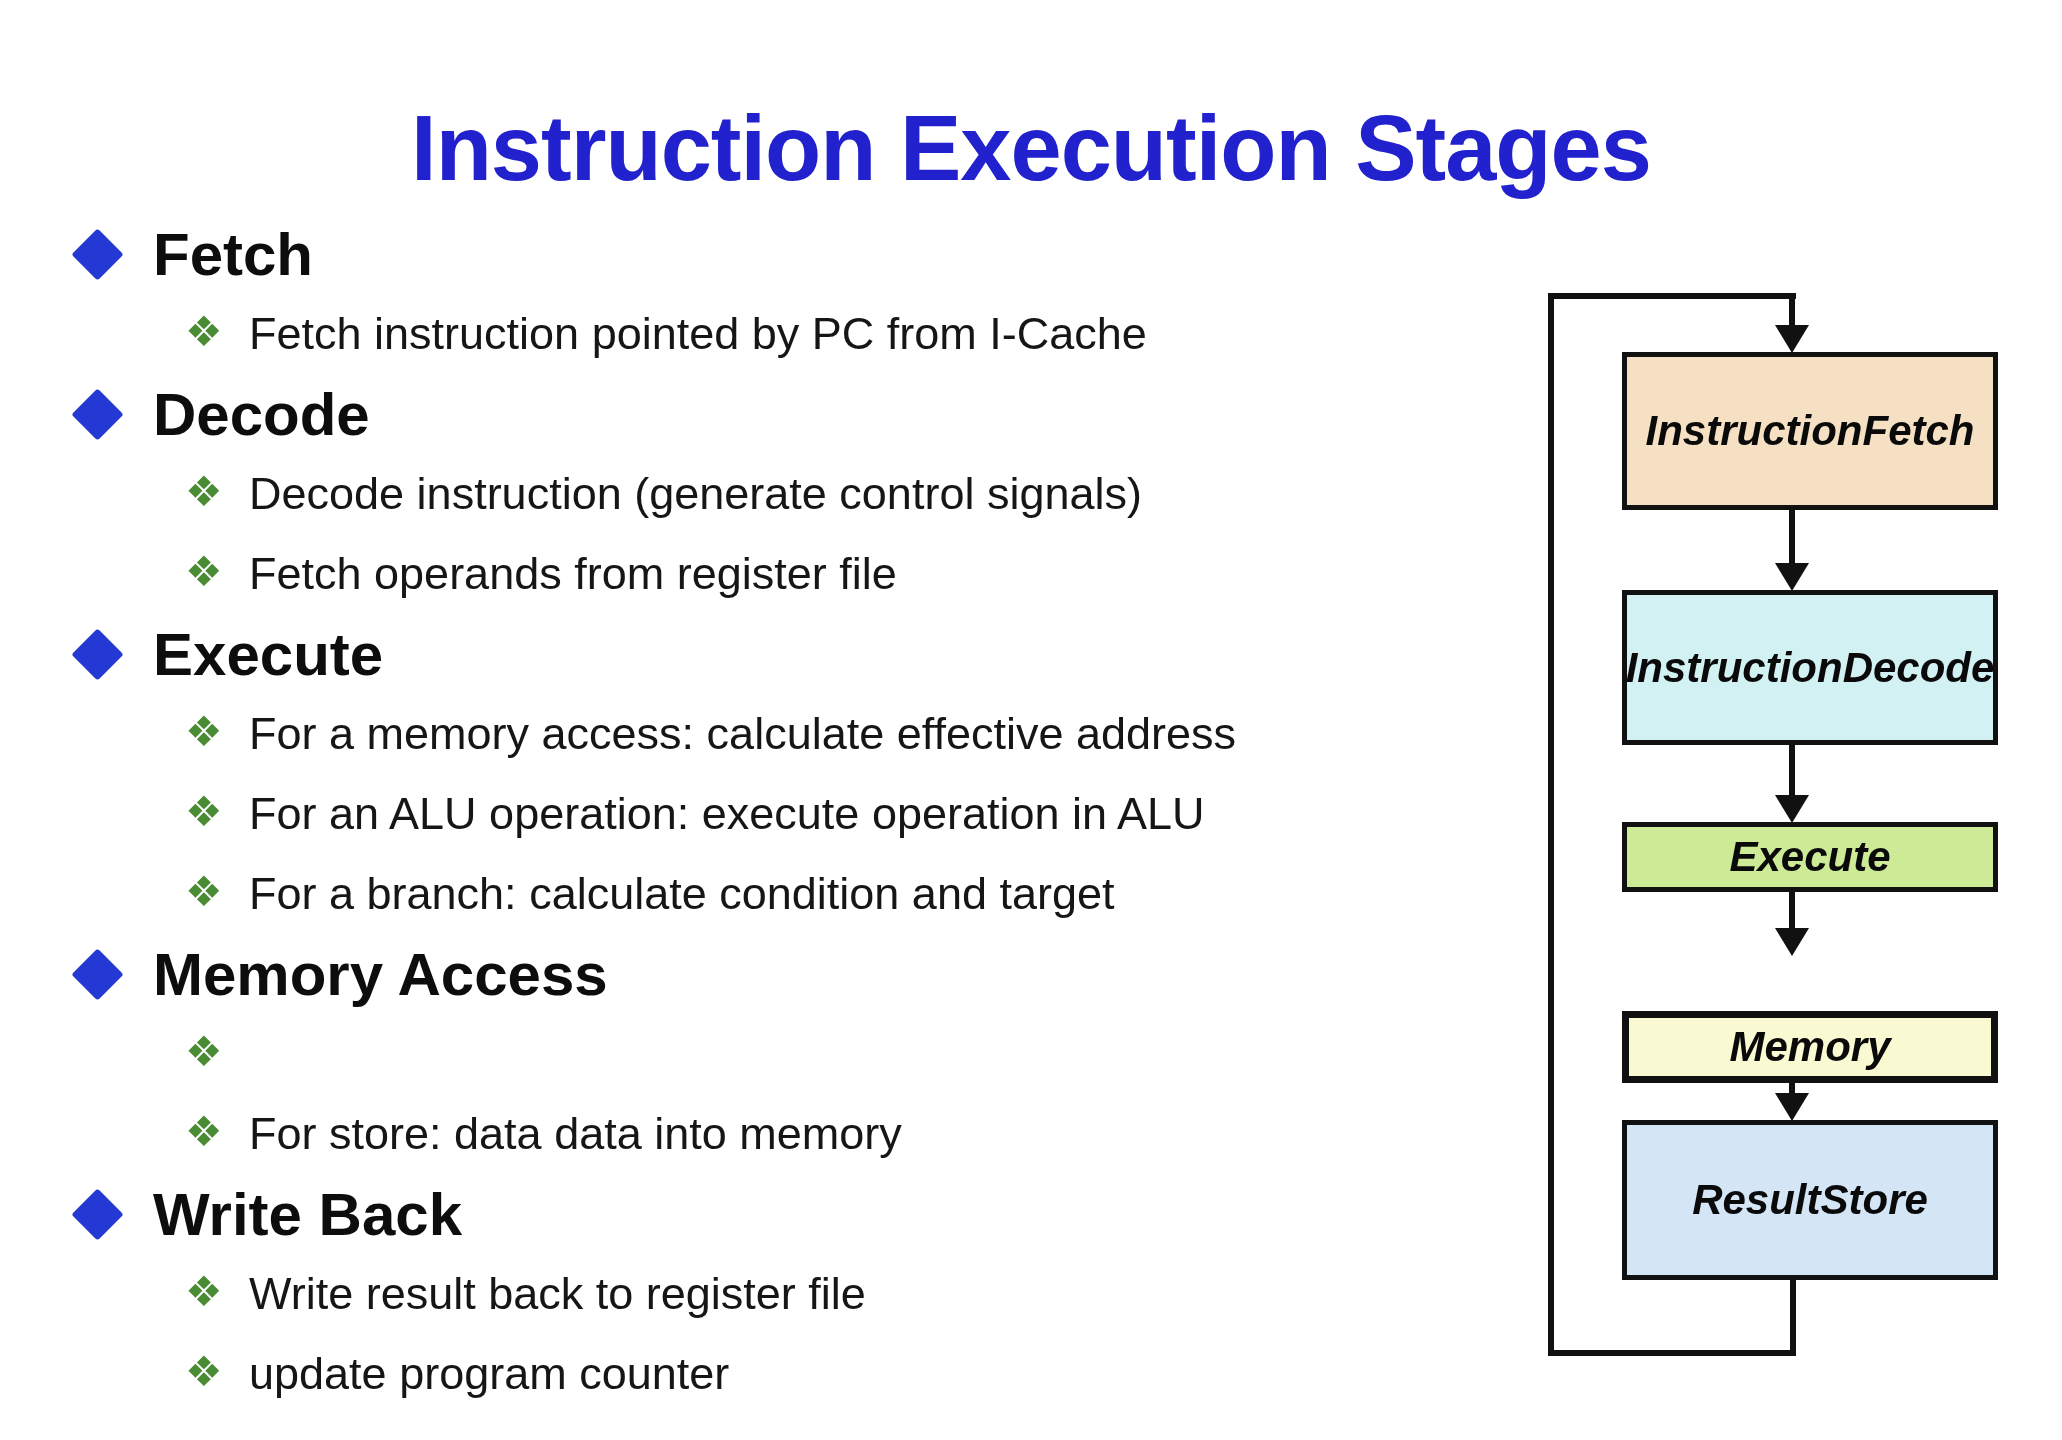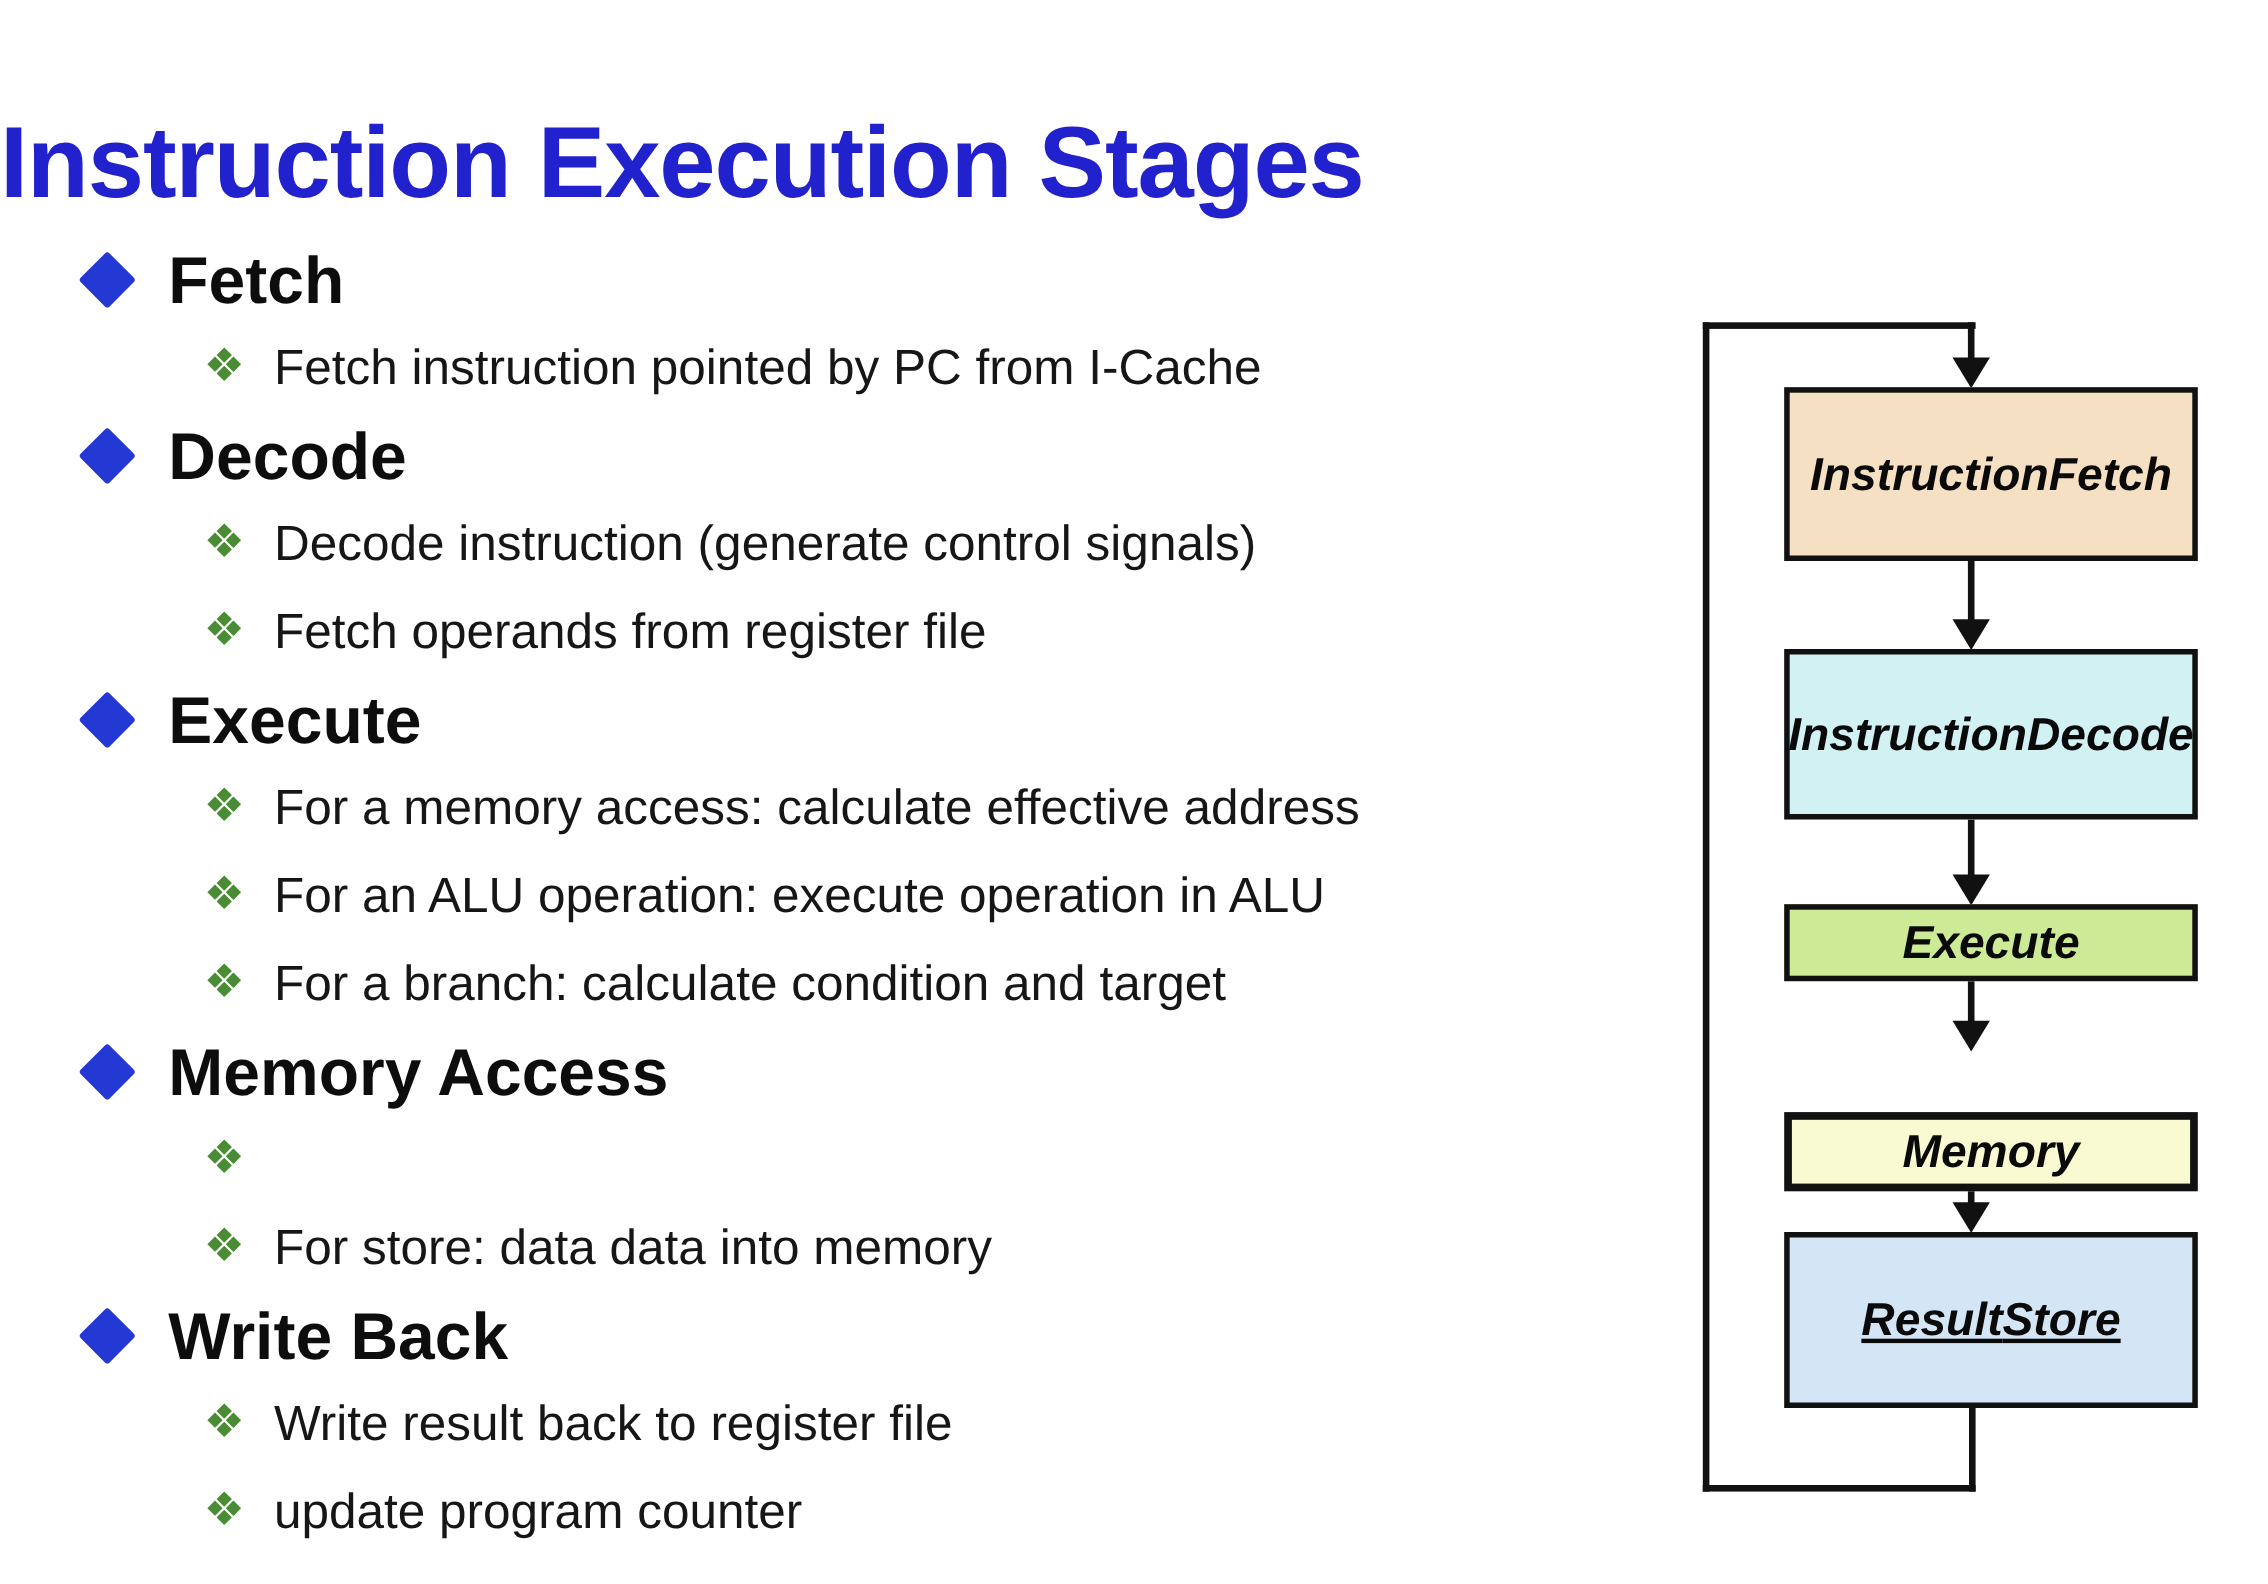--- a/index.html
+++ b/index.html
@@ -3,21 +3,21 @@
 <meta charset="utf-8">
 <style>
   html,body{margin:0;padding:0;background:#ffffff;}
   .slide{
     position:relative;width:2062px;height:1440px;background:#ffffff;overflow:hidden;
     font-family:"Liberation Sans", sans-serif;color:#111;
   }
 
   
   .title{
-    position:absolute;top:34px;left:0;right:0;
+    position:absolute;top:34px;left:0;right:0;text-align:center;
     font-size:92px;font-weight:bold;letter-spacing:-1px;
   }
 
   
   .outline{position:absolute;left:75px;top:214px;width:1380px;}
   .row{height:80px;display:flex;align-items:center;}
   .row.main{font-size:60px;font-weight:bold;color:#0d0d0d;}
   .row.sub{font-size:45px;color:#161616;padding-left:110px;}
   .glyph-cell{width:78px;display:flex;align-items:center;justify-content:flex-start;flex:0 0 78px;}
   .diamond{
@@ -33,21 +33,21 @@
     position:absolute;left:1622px;width:376px;border:5px solid #111;
     box-sizing:border-box;display:flex;flex-direction:row;
     align-items:center;justify-content:center;
     font-size:42px;font-weight:bold;font-style:italic;color:#0a0a0a;
     text-align:center;line-height:72px;
   }
   .b-if {top:352px;height:158px;}
   .b-id {top:590px;height:155px;}
   .b-ex {top:822px;height:70px;}
   .b-mem{top:1011px;height:72px;border-width:7px;justify-content:center;}
-  .b-rs {top:1120px;height:160px;text-decoration:underline;}
+  .b-rs {top:1120px;height:160px;}
 
   .shaft{position:absolute;left:1789px;width:6px;background:#111;}
   .s-entry{top:293px;height:34px;}
   .s-1{top:510px;height:56px;}
   .s-2{top:745px;height:53px;}
   .s-3{top:892px;height:40px;}
   .s-4{top:1038px;height:58px;}
 
   .ahead{
     position:absolute;left:1775px;width:0;height:0;

